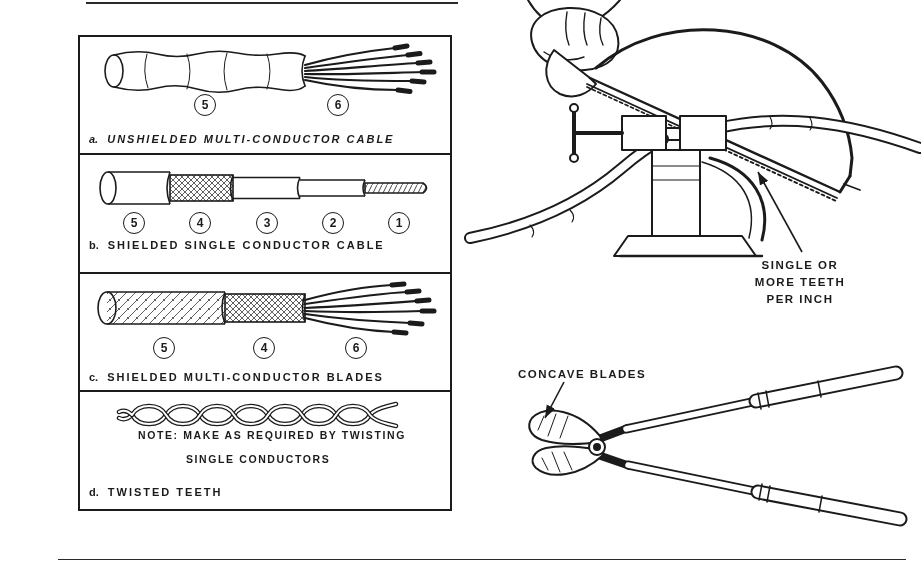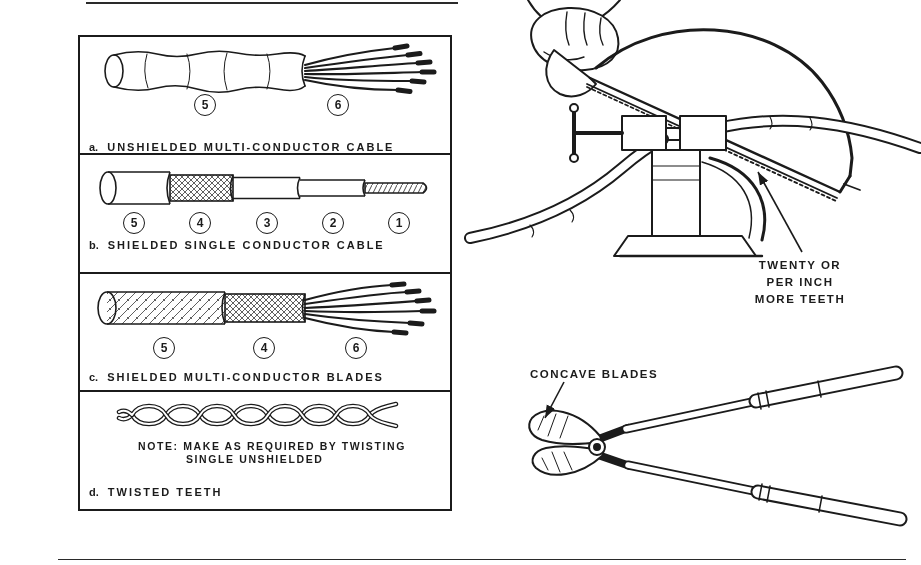--- a/index.html
+++ b/index.html
@@ -31,21 +31,21 @@
   }
   .caption-row .prefix{ letter-spacing:0; margin-right:9px; }
   .note-line{
     position:absolute; font-size:10.5px; font-weight:bold; letter-spacing:1.6px;
     white-space:nowrap;
   }
   .fig-caption{
     position:absolute; font-size:11.5px; font-weight:bold; letter-spacing:1.5px;
     line-height:17px; text-align:center; white-space:nowrap;
   }
-  .fig-caption-left{ text-align:center;margin-left:12px; }
+  .fig-caption-left{ text-align:center; }
   svg{ position:absolute; overflow:visible; }
 </style>
 </head>
 <body>
 
 <div class="stage">
 
   <div class="edge edge-top"></div>
   <div class="edge edge-bottom"></div>
 
@@ -75,21 +75,21 @@
               <path d="M316,13 l12,-1.5"></path>
               <path d="M326,21 l12,-1"></path>
             <path d="M330,30 l12,0"></path>
               <path d="M320,39 l12,1"></path>
               <path d="M306,48 l12,1.5"></path>
           </g>
         </g>
       </svg>
       <div class="callout" style="left:114px; top:57px;">5</div>
       <div class="callout" style="left:247px; top:57px;">6</div>
-      <div class="caption-row" style="top:104px;">
+      <div class="caption-row" style="top:96px;font-style:italic;">
         <span class="prefix">a.</span><span>UNSHIELDED MULTI-CONDUCTOR CABLE</span>
       </div>
     </div>
 
     <div class="sec sec-b">
       <svg style="left:12px; top:10px;" width="345" height="46" viewBox="0 0 345 46">
         <defs>
           <pattern id="pbMesh" width="6" height="6" patternUnits="userSpaceOnUse">
             <path d="M0,6 L6,0 M0,0 L6,6" stroke="#1b1b1b" stroke-width="0.7"></path>
           </pattern>
@@ -165,22 +165,22 @@
 
     <div class="sec sec-d">
       <svg style="left:12px; top:6px;" width="345" height="34" viewBox="0 0 345 34">
         <g fill="none" stroke-linecap="round">
           <path d="M40,17 C36,21 31,22 27,20 M40,17 C47,29 67,29 74,17 C81,5 101,5 108,17 C115,29 135,29 142,17 C149,5 169,5 176,17 C183,29 203,29 210,17 C217,5 237,5 244,17 C251,29 271,29 278,17 C281,13 288,10 296,8 l8,-2" stroke="#1b1b1b" stroke-width="4.5"></path>
           <path d="M40,17 C36,21 31,22 27,20 M40,17 C47,29 67,29 74,17 C81,5 101,5 108,17 C115,29 135,29 142,17 C149,5 169,5 176,17 C183,29 203,29 210,17 C217,5 237,5 244,17 C251,29 271,29 278,17 C281,13 288,10 296,8 l8,-2" stroke="#ffffff" stroke-width="2"></path>
           <path d="M40,17 C36,13 31,12 27,14 M40,17 C47,5 67,5 74,17 C81,29 101,29 108,17 C115,5 135,5 142,17 C149,29 169,29 176,17 C183,5 203,5 210,17 C217,29 237,29 244,17 C251,5 271,5 278,17 C281,21 288,24 296,26 l8,2" stroke="#1b1b1b" stroke-width="4.5"></path>
           <path d="M40,17 C36,13 31,12 27,14 M40,17 C47,5 67,5 74,17 C81,29 101,29 108,17 C115,5 135,5 142,17 C149,29 169,29 176,17 C183,5 203,5 210,17 C217,29 237,29 244,17 C251,5 271,5 278,17 C281,21 288,24 296,26 l8,2" stroke="#ffffff" stroke-width="2"></path>
         </g>
       </svg>
-      <div class="note-line" style="left:58px; top:48px;">NOTE: MAKE AS REQUIRED BY TWISTING</div>
-      <div class="note-line" style="left:106px; top:61px;">SINGLE UNSHIELDED</div>
+      <div class="note-line" style="left:58px; top:37px;">NOTE: MAKE AS REQUIRED BY TWISTING</div>
+      <div class="note-line" style="left:106px; top:61px;">SINGLE CONDUCTORS</div>
       <div class="caption-row" style="top:94px;">
         <span class="prefix">d.</span><span>TWISTED TEETH</span>
       </div>
     </div>
   </div>
 
   <svg style="left:470px; top:0px;" width="450" height="330" viewBox="0 0 450 330">
     <defs>
       <marker id="ahk" markerWidth="10" markerHeight="8" refX="8" refY="3" orient="auto">
         <path d="M0,0 L8,3 L0,6 Z" fill="#1b1b1b"></path>
@@ -227,23 +227,23 @@
         <path d="M240,158 C284,170 302,202 292,240" stroke-width="3"></path>
         <path d="M232,162 C272,174 288,202 279,238" stroke-width="1.5"></path>
         <path d="M158,236 H272 L286,256 H144 Z" fill="#fff"></path>
         <path d="M150,256 H292" stroke-width="2.4"></path>
       </g>
     </g>
     <line x1="332" y1="252" x2="288" y2="172" stroke="#1b1b1b" stroke-width="1.6" marker-end="url(#ahk)"></line>
   </svg>
 
   <div class="fig-caption" style="left:735px; top:257px; width:130px;">
-    <div>TWENTY OR</div>
+    <div>SINGLE OR</div>
+    <div>MORE TEETH</div>
     <div>PER INCH</div>
-    <div>MORE TEETH</div>
   </div>
 
   <div class="fig-caption fig-caption-left" style="left:518px; top:366px;">CONCAVE BLADES</div>
 
   <svg style="left:500px; top:352px;" width="420" height="190" viewBox="0 0 420 190">
     <defs>
       <marker id="ahc" markerWidth="10" markerHeight="8" refX="8" refY="3" orient="auto">
         <path d="M0,0 L8,3 L0,6 Z" fill="#1b1b1b"></path>
       </marker>
     </defs>

